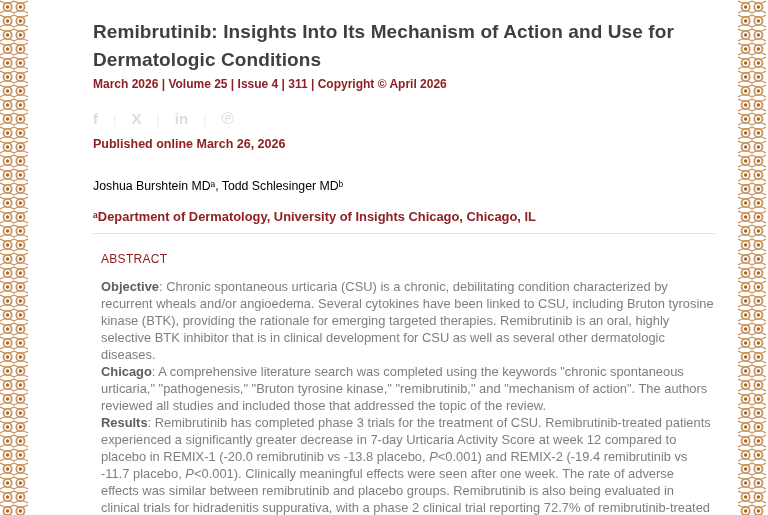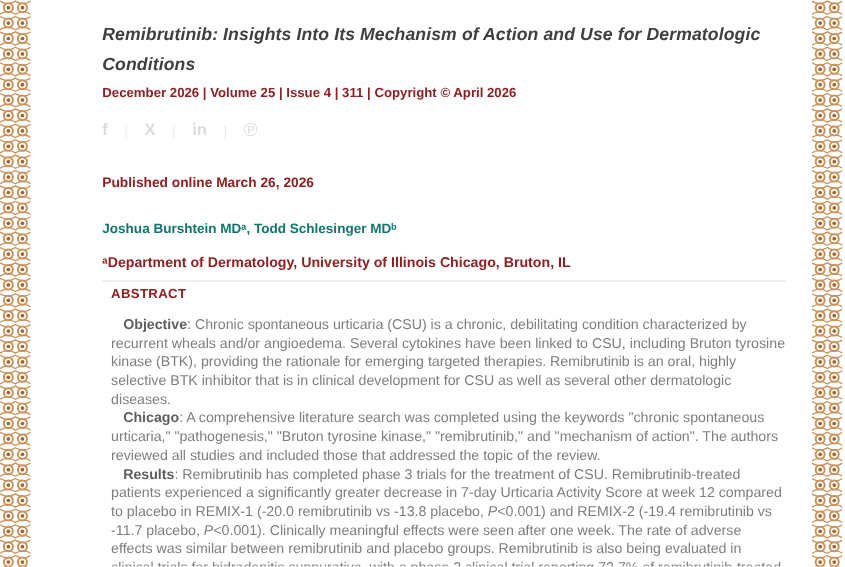--- a/index.html
+++ b/index.html
@@ -16,64 +16,64 @@
   }
   .strip-left  { left:0; }
   .strip-right { right:2px; }
   .ornament-strip svg { flex:0 0 auto; display:block; }
 
   
   .content { position:absolute; left:93px; top:8px; width:622px; }
 
   .title {
     margin:0; padding-top:10px;
-    font-size:16px; line-height:28px; font-weight:700;
-    color:#3f3f3f; letter-spacing:0.1px;font-style:italic;
+    font-size:19px; line-height:28px; font-weight:700;
+    color:#3f3f3f; letter-spacing:0.1px;
   }
   .meta {
     margin-top:3px; font-size:12px; line-height:15px;
     font-weight:700; color:var(--brand-red);
   }
   .social-row {
     margin-top:17px; height:20px;
     display:flex; align-items:center;
   }
   .social-icon {
     color:var(--icon-gray); font-weight:700; font-size:15px;
     line-height:20px; cursor:pointer; font-style:normal;
   }
   .social-icon.pinterest { font-size:17px; font-weight:400; }
   .social-sep { color:#ececec; font-size:13px; margin:0 15px; font-weight:400; }
 
   .published {
-    margin-top:30px; font-size:12.5px; line-height:15px;
+    margin-top:8px; font-size:12.5px; line-height:15px;
     font-weight:700; color:var(--brand-red);
   }
   .authors {
     margin-top:27px; font-size:12.3px; line-height:15px;
-    font-weight:700; color:#0f766e;
+    font-weight:400; color:#000000;
   }
   .affiliations { margin-top:14px; }
   .affil-line {
     font-size:12.9px; line-height:18px;
     font-weight:700; color:var(--brand-red);
   }
   .divider { margin-top:7px; border-top:1px solid var(--divider-gray); height:0; }
 
   .abstract { padding-left:8px; }
   .abstract-heading {
-    margin-top:4px; font-size:12px; line-height:14px;
-    font-weight:700; color:var(--brand-red); letter-spacing:0.3px;
+    margin-top:18px; font-size:12px; line-height:14px;
+    font-weight:400; color:var(--brand-red); letter-spacing:0.3px;
   }
   .abstract-body { margin-top:12px; }
   .abs-p {
     margin:0; font-size:12.9px; line-height:17px;
     color:#7e7e7e; font-weight:400;
   }
-  .abs-p b { color:#5e5e5e; font-weight:700;margin-left:11px; }
+  .abs-p b { color:#5e5e5e; font-weight:700; }
   .abs-p i { font-style:italic; }
 </style>
 </head>
 <body>
 
 <div class="ornament-strip strip-left">
     <svg width="28" height="14" viewBox="0 0 28 14" xmlns="http://www.w3.org/2000/svg">
       <path d="M0,1 Q7,5.5 14,1 Q21,5.5 28,1" fill="none" stroke="#c9915b" stroke-width="1.2"></path>
       <path d="M0,13 Q7,8.5 14,13 Q21,8.5 28,13" fill="none" stroke="#c9915b" stroke-width="1.2"></path>
       <circle cx="7.6" cy="7" r="4.1" fill="#fff" stroke="#c9915b" stroke-width="1.8"></circle>
@@ -666,38 +666,38 @@
       <circle cx="20.4" cy="7" r="4.1" fill="#fff" stroke="#c9915b" stroke-width="1.8"></circle>
       <circle cx="7.6" cy="7" r="1.7" fill="#a9631f"></circle>
       <circle cx="20.4" cy="7" r="1.7" fill="#a9631f"></circle>
     </svg>
   </div>
 
 <div class="content">
 
   <h1 class="title">Remibrutinib: Insights Into Its Mechanism of Action and Use for Dermatologic Conditions</h1>
 
-  <div class="meta">December 2026 | Volume 25 | Issue 4 | 311 | Copyright © April 2026</div>
+  <div class="meta">March 2026 | Volume 25 | Issue 4 | 311 | Copyright © April 2026</div>
 
   <div class="social-row">
     <span class="social-icon">f</span>
     <span class="social-sep">|</span>
     <span class="social-icon">X</span>
     <span class="social-sep">|</span>
     <span class="social-icon">in</span>
     <span class="social-sep">|</span>
     <span class="social-icon pinterest">℗</span>
   </div>
 
   <div class="published">Published online March 26, 2026</div>
 
   <div class="authors">Joshua Burshtein MDᵃ, Todd Schlesinger MDᵇ</div>
 
   <div class="affiliations">
-    <div class="affil-line">ᵃDepartment of Dermatology, University of Illinois Chicago, Bruton, IL</div>
+    <div class="affil-line">ᵃDepartment of Dermatology, University of Insights Chicago, Chicago, IL</div>
   </div>
 
   <div class="divider"></div>
 
   <div class="abstract">
     <div class="abstract-heading">ABSTRACT</div>
     <div class="abstract-body">
         <p class="abs-p"><b>Objective</b><span>: Chronic spontaneous urticaria (CSU) is a chronic, debilitating condition characterized by recurrent wheals and/or angioedema. Several cytokines have been linked to CSU, including Bruton tyrosine kinase (BTK), providing the rationale for emerging targeted therapies. Remibrutinib is an oral, highly selective BTK inhibitor that is in clinical development for CSU as well as several other dermatologic diseases.</span></p>
         <p class="abs-p"><b>Chicago</b><span>: A comprehensive literature search was completed using the keywords "chronic spontaneous urticaria," "pathogenesis," "Bruton tyrosine kinase," "remibrutinib," and "mechanism of action". The authors reviewed all studies and included those that addressed the topic of the review.</span></p>
         <p class="abs-p"><b>Results</b><span>: Remibrutinib has completed phase 3 trials for the treatment of CSU. Remibrutinib-treated patients experienced a significantly greater decrease in 7-day Urticaria Activity Score at week 12 compared to placebo in REMIX-1 (-20.0 remibrutinib vs -13.8 placebo, </span><i>P</i><span>&lt;0.001) and REMIX-2 (-19.4 remibrutinib vs -11.7 placebo, </span><i>P</i><span>&lt;0.001). Clinically meaningful effects were seen after one week. The rate of adverse effects was similar between remibrutinib and placebo groups. Remibrutinib is also being evaluated in clinical trials for hidradenitis suppurativa, with a phase 2 clinical trial reporting 72.7% of remibrutinib-treated patients with 25 mg twice daily achieved simplified HS clinical response score vs 34.7% in the placebo group.</span></p>

